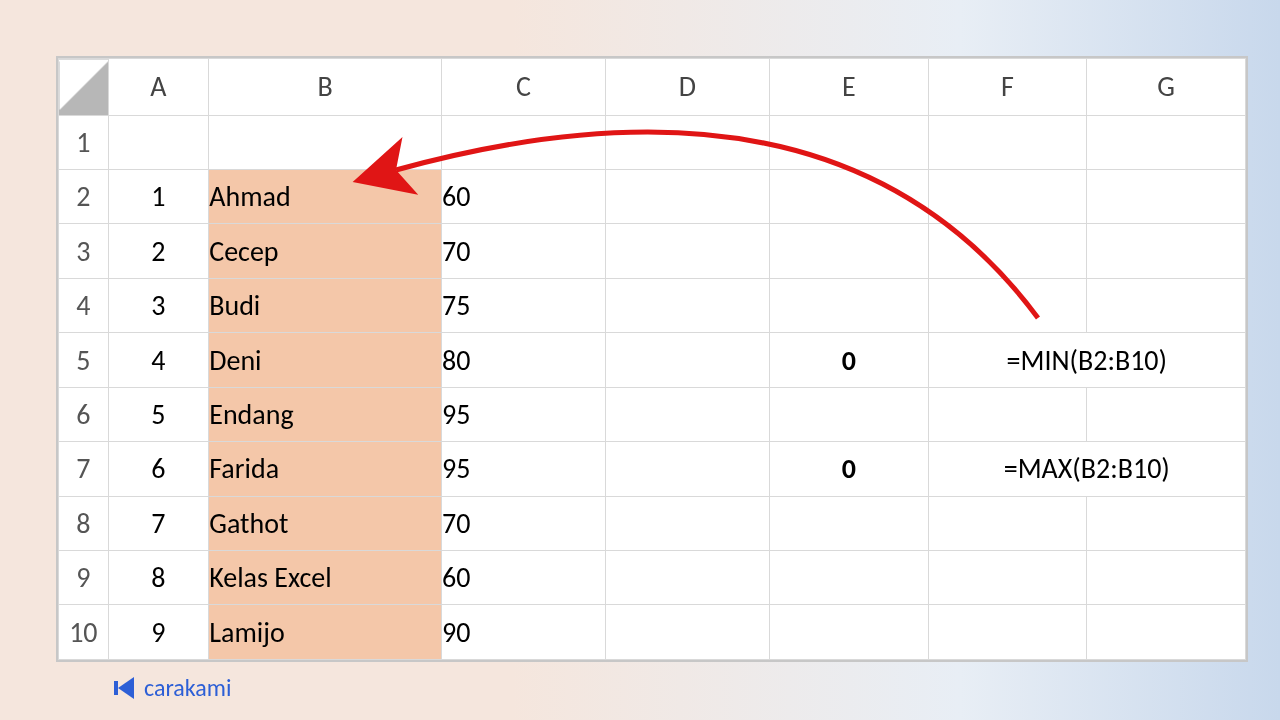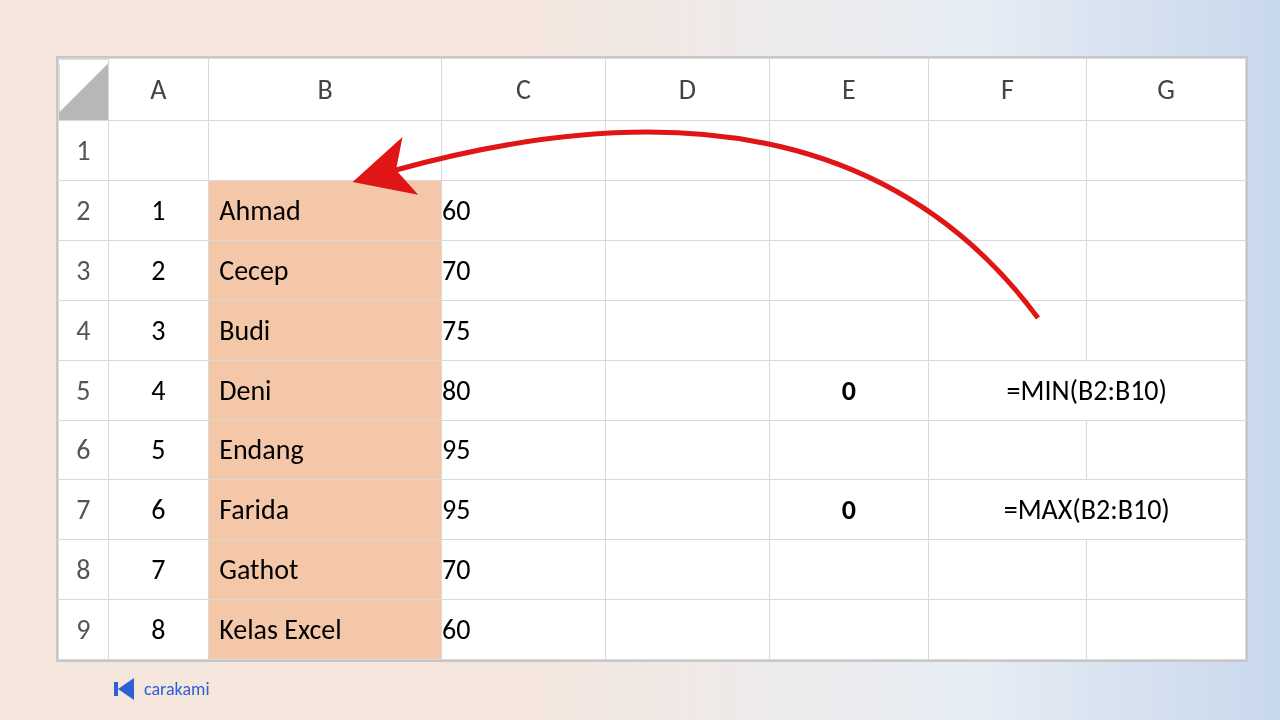--- a/index.html
+++ b/index.html
@@ -38,40 +38,40 @@
   
   td.rownum{background:#ffffff;color:#555;font-weight:400;}
 
   
   td.hdr-black{background:#000000;color:#ffffff;font-weight:700;
                border:2px solid #000;}
 
   
   td.data{border:2px solid #000;}
   td.data.colA{text-align:center;}
-  td.data.colB{text-align:left;padding-left:10px;background:#f4c7a9;}
+  td.data.colB{text-align:left;background:#f4c7a9;}
   td.data.colC{text-align:left;}
 
   
   td.min-val{background:#3e78b3;color:#000;font-weight:700;
              border:1px solid #3e78b3;}
   td.min-txt{background:#b7d0ea;text-align:left;padding-left:8px;
              border:1px solid #b7d0ea;}
   td.max-val{background:#548235;color:#000;font-weight:700;
              border:1px solid #548235;}
   td.max-txt{background:#c5e0b4;text-align:left;padding-left:8px;
              border:1px solid #c5e0b4;margin-left:12px;}
 
   
   svg.arrow{position:absolute;left:0;top:0;pointer-events:none;}
 
   
   .wm{position:absolute;left:112px;bottom:18px;display:flex;align-items:center;
       gap:6px;}
-  .wm span{color:#2d5fd6;font-size:18px;font-weight:500;}
+  .wm span{color:#2d5fd6;font-size:24px;font-weight:500;}
 </style>
 </head>
 <body>
 
 <div class="frame">
 
 <table class="grid">
   <colgroup>
     <col class="c-rowhdr">
         <col class="c-A">
@@ -177,20 +177,30 @@
   <tr>
     <td class="rownum">9</td>
     <td class="data colA">8</td>
     <td class="data colB">Kelas Excel</td>
     <td class="data colC">60</td>
     <td></td>
     <td></td>
     <td></td>
     <td></td>
   </tr>
+  <tr>
+    <td class="rownum">10</td>
+    <td class="data colA">9</td>
+    <td class="data colB">Lamijo</td>
+    <td class="data colC">90</td>
+    <td></td>
+    <td></td>
+    <td></td>
+    <td></td>
+  </tr>
 </tbody>
     </table>
 
 <svg class="arrow" width="1200" height="620">
   <defs>
     <marker id="ah" markerWidth="14" markerHeight="14" refX="3" refY="6" orient="auto" markerUnits="strokeWidth">
       <path d="M0,0 L12,6 L0,12 L3,6 Z" fill="#e01515"></path>
     </marker>
   </defs>
   <path d="M 980 260 Q 780 -10 338 112" fill="none" stroke="#e01515" stroke-width="5" marker-end="url(#ah)"></path>

